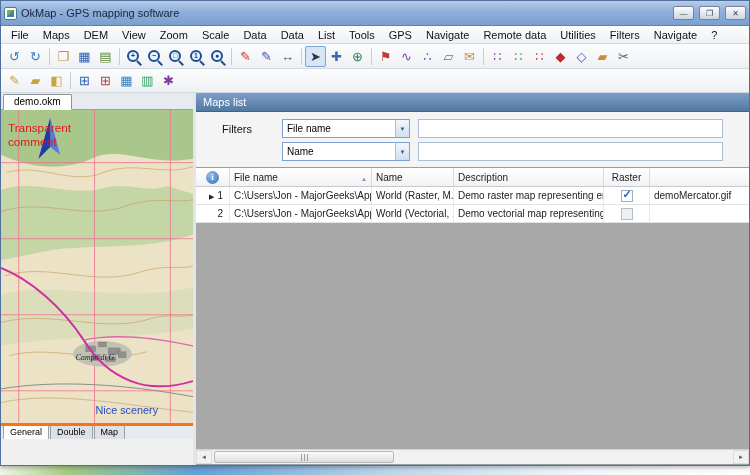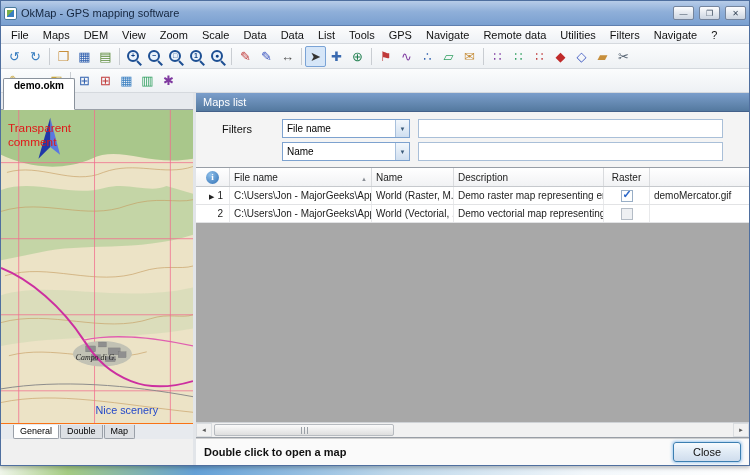--- a/index.html
+++ b/index.html
@@ -33,25 +33,25 @@
 .tbicon.sel{background:#d6e6f8;border-color:#7aa3d6}
 .tbsep{width:1px;height:17px;background:#c9cdd2;margin:0 3px;flex:none}
 .mag{position:relative;width:17px;height:17px;display:block}
 .mag::before{content:"";position:absolute;left:2px;top:2px;width:8px;height:8px;border:2px solid #1d4f93;border-radius:50%;background:#eaf2fb}
 .mag::after{content:"";position:absolute;left:12px;top:12px;width:6px;height:2px;background:#1d4f93;transform:rotate(45deg);transform-origin:0 50%}
 .mag .badge{position:absolute;left:3px;top:3px;width:10px;text-align:center;font-size:7px;font-weight:bold;color:#0d3f83;line-height:10px}
 
 .main{flex:1;display:flex;min-height:0;background:#f0f0f0}
 .left{width:195px;flex:none;display:flex;flex-direction:column;border-right:3px solid #e2e5e9;background:#f0f0f0}
 .map-tabbar{height:17px;flex:none;display:flex;align-items:flex-end;background:#e7eaee;border-bottom:1px solid #9aa0a8;padding-left:2px}
-.map-tab{font-size:10px;font-weight:bold;background:#fff;border:1px solid #8a929c;border-bottom:1px solid #fff;
- padding:1px 10px 18px;border-radius:2px 2px 0 0;margin-bottom:-1px;cursor:default}
+.map-tab{font-size:10px;font-weight:normal;background:#fff;border:1px solid #8a929c;border-bottom:1px solid #fff;
+ padding:1px 10px 2px;border-radius:2px 2px 0 0;margin-bottom:-1px;cursor:default}
 .map-view{flex:1;position:relative;background:#ece3c6;min-height:0;overflow:hidden}
 .map-view svg{position:absolute;inset:0;width:100%;height:100%}
-.left-tabbar{height:16px;flex:none;display:flex;align-items:flex-end;background:#e7eaee;border-top:1px solid #f97316;padding-left:12px}
+.left-tabbar{height:16px;flex:none;display:flex;align-items:flex-start;background:#e7eaee;border-top:3px solid #f97316;padding-left:2px}
 .left-tab{font-size:9px;padding:1px 6px 2px;border:1px solid #9aa0a8;border-top:none;background:#dde0e4;
  border-radius:0 0 2px 2px;margin-right:1px;cursor:default}
 .left-tab.active{background:#fff}
 .left-filler{height:26px;flex:none;background:#f0f0f0}
 
 .right{flex:1;display:flex;flex-direction:column;min-width:0;background:#22c55e}
 .panel-header{height:19px;flex:none;background:linear-gradient(#7b9ecb,#54799f);color:#fff;font-size:11px;
  display:flex;align-items:center;padding:0 7px;border-bottom:1px solid #44618a}
 .filters{flex:none;background:#f4f4f4;padding:7px 26px 6px;display:grid;
  grid-template-columns:52px 128px 1fr;grid-auto-rows:19px;row-gap:4px;column-gap:8px;align-items:center}
@@ -328,20 +328,16 @@
               <div class="scroll-thumb">
                   <i></i>
                   <i></i>
                   <i></i>
                 </div>
             </div>
             <span class="scroll-arrow right"></span>
           </div>
         </div>
 
-        <div class="bottom-bar">
-          <span class="hint">Double click to open a map</span>
-          <button class="close-btn">Close</button>
-        </div>
       </div>
     </div>
   </div>
 </div>
 
 </body></html>

